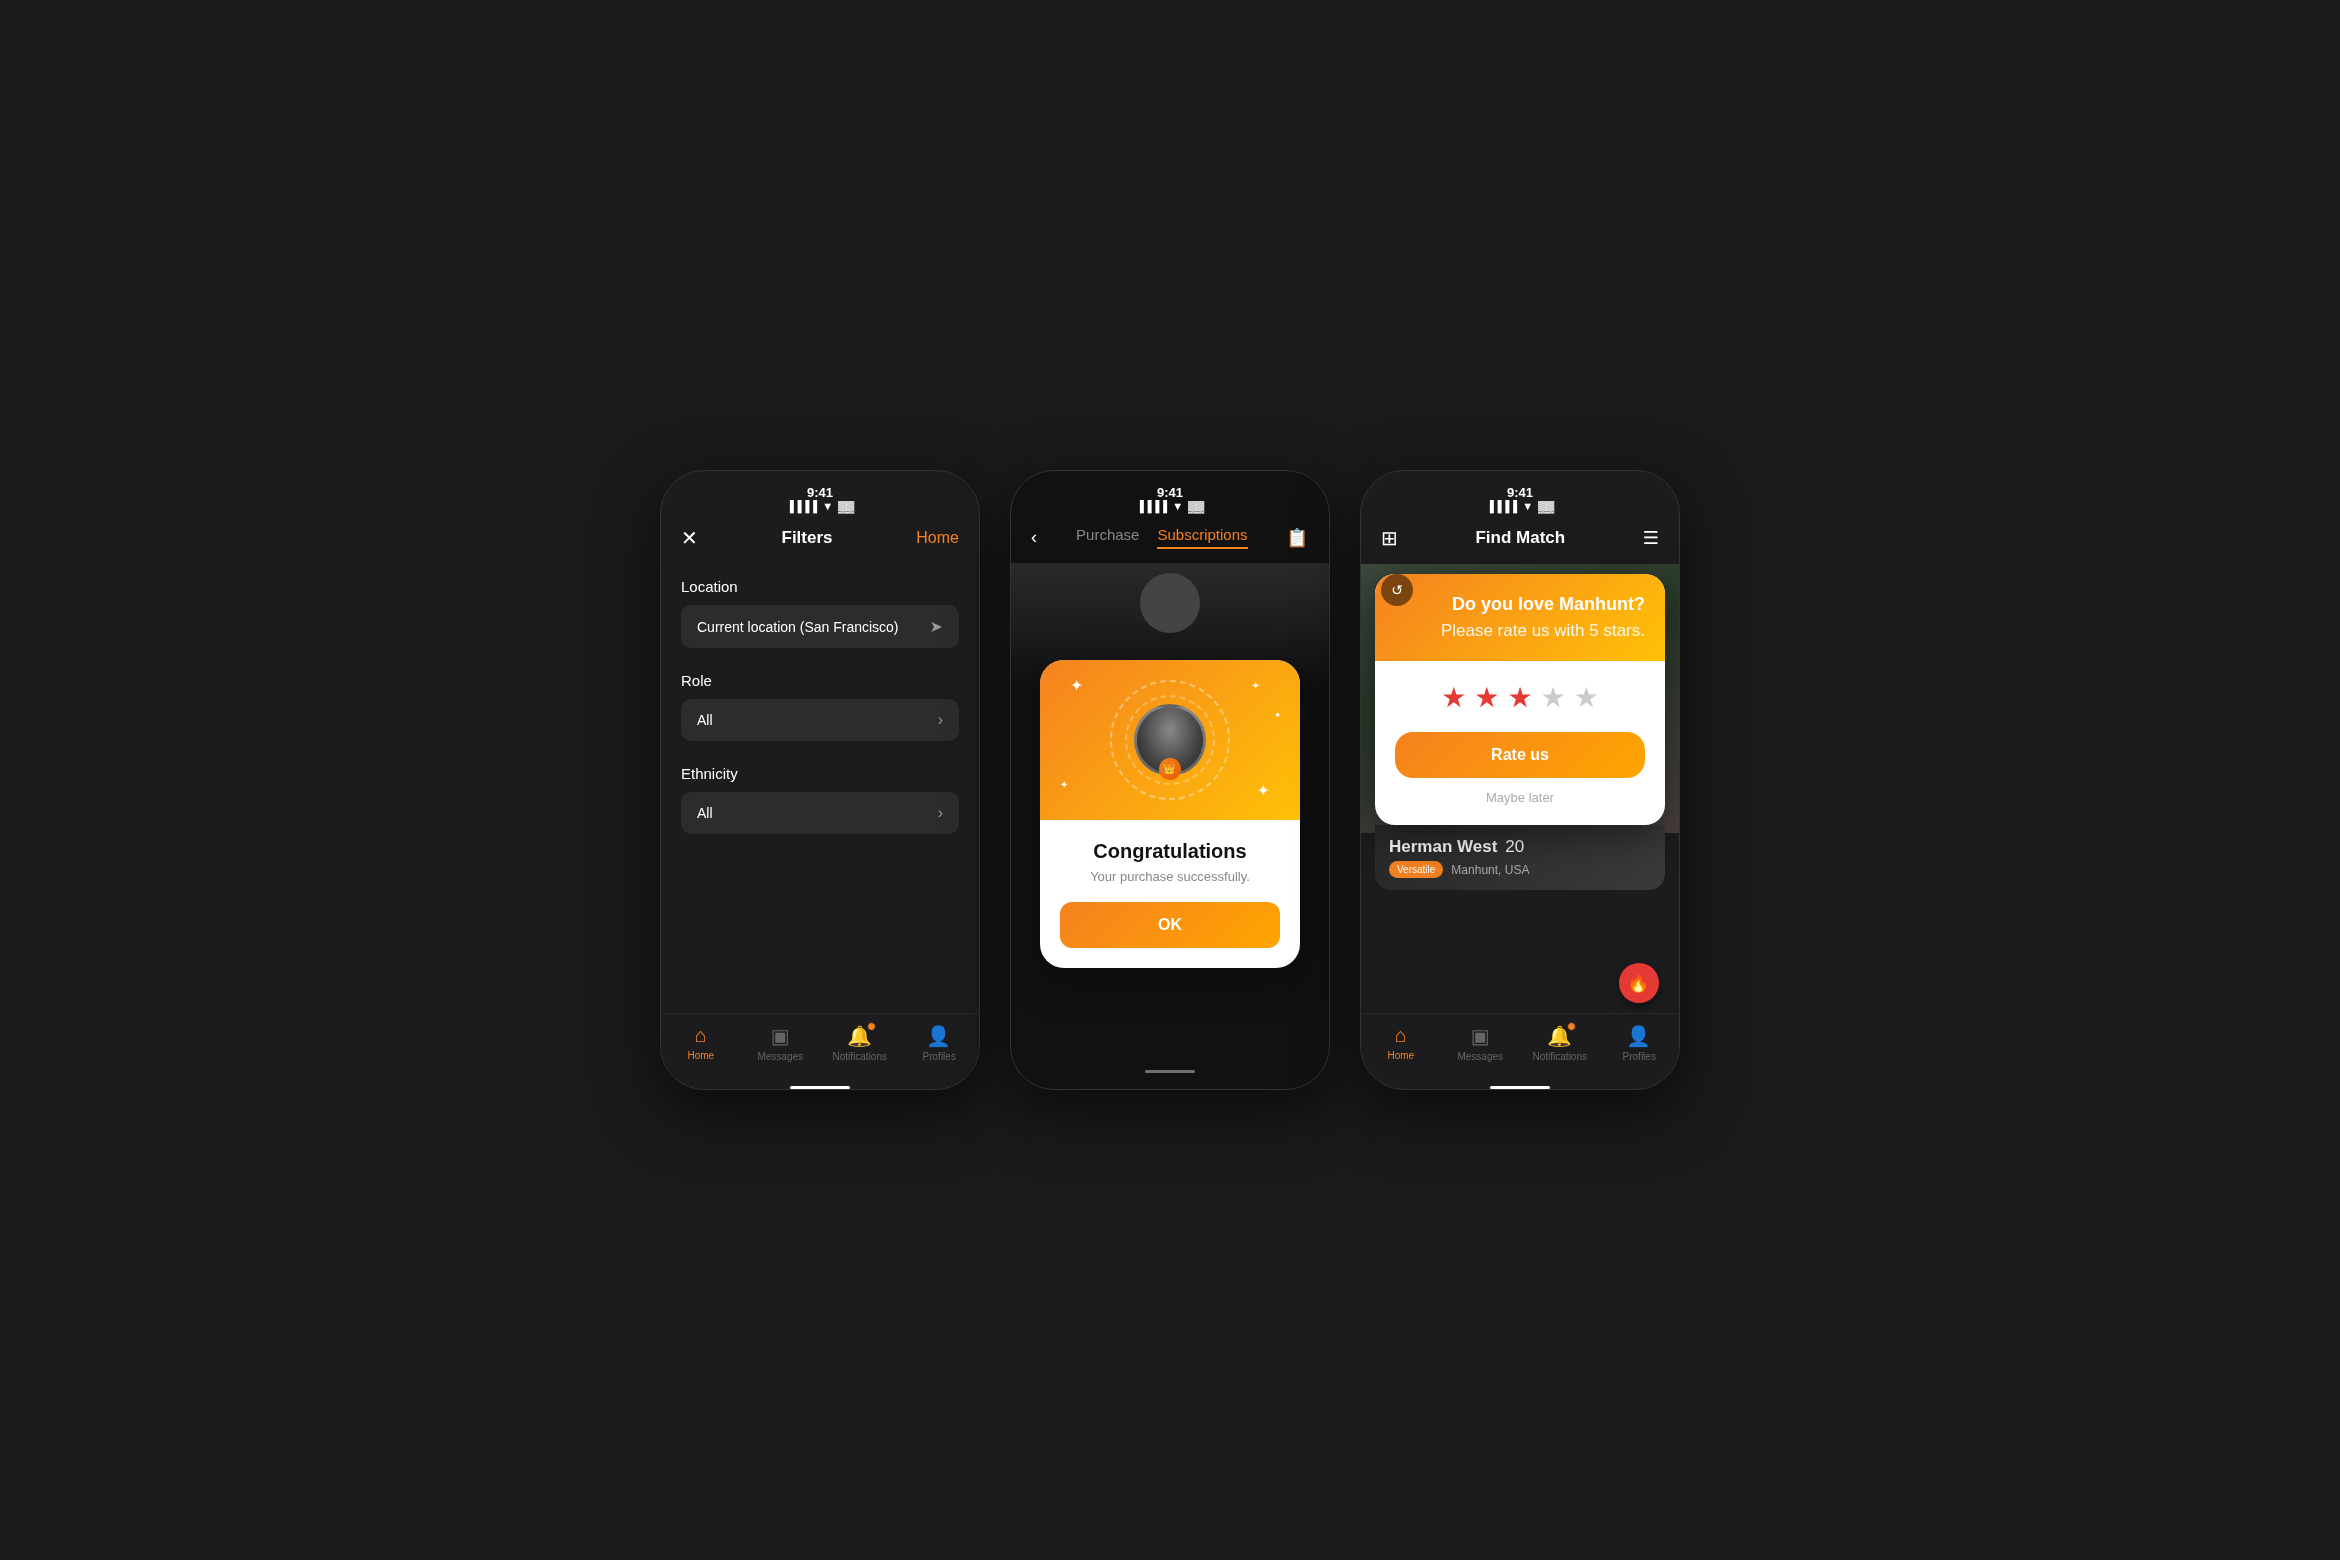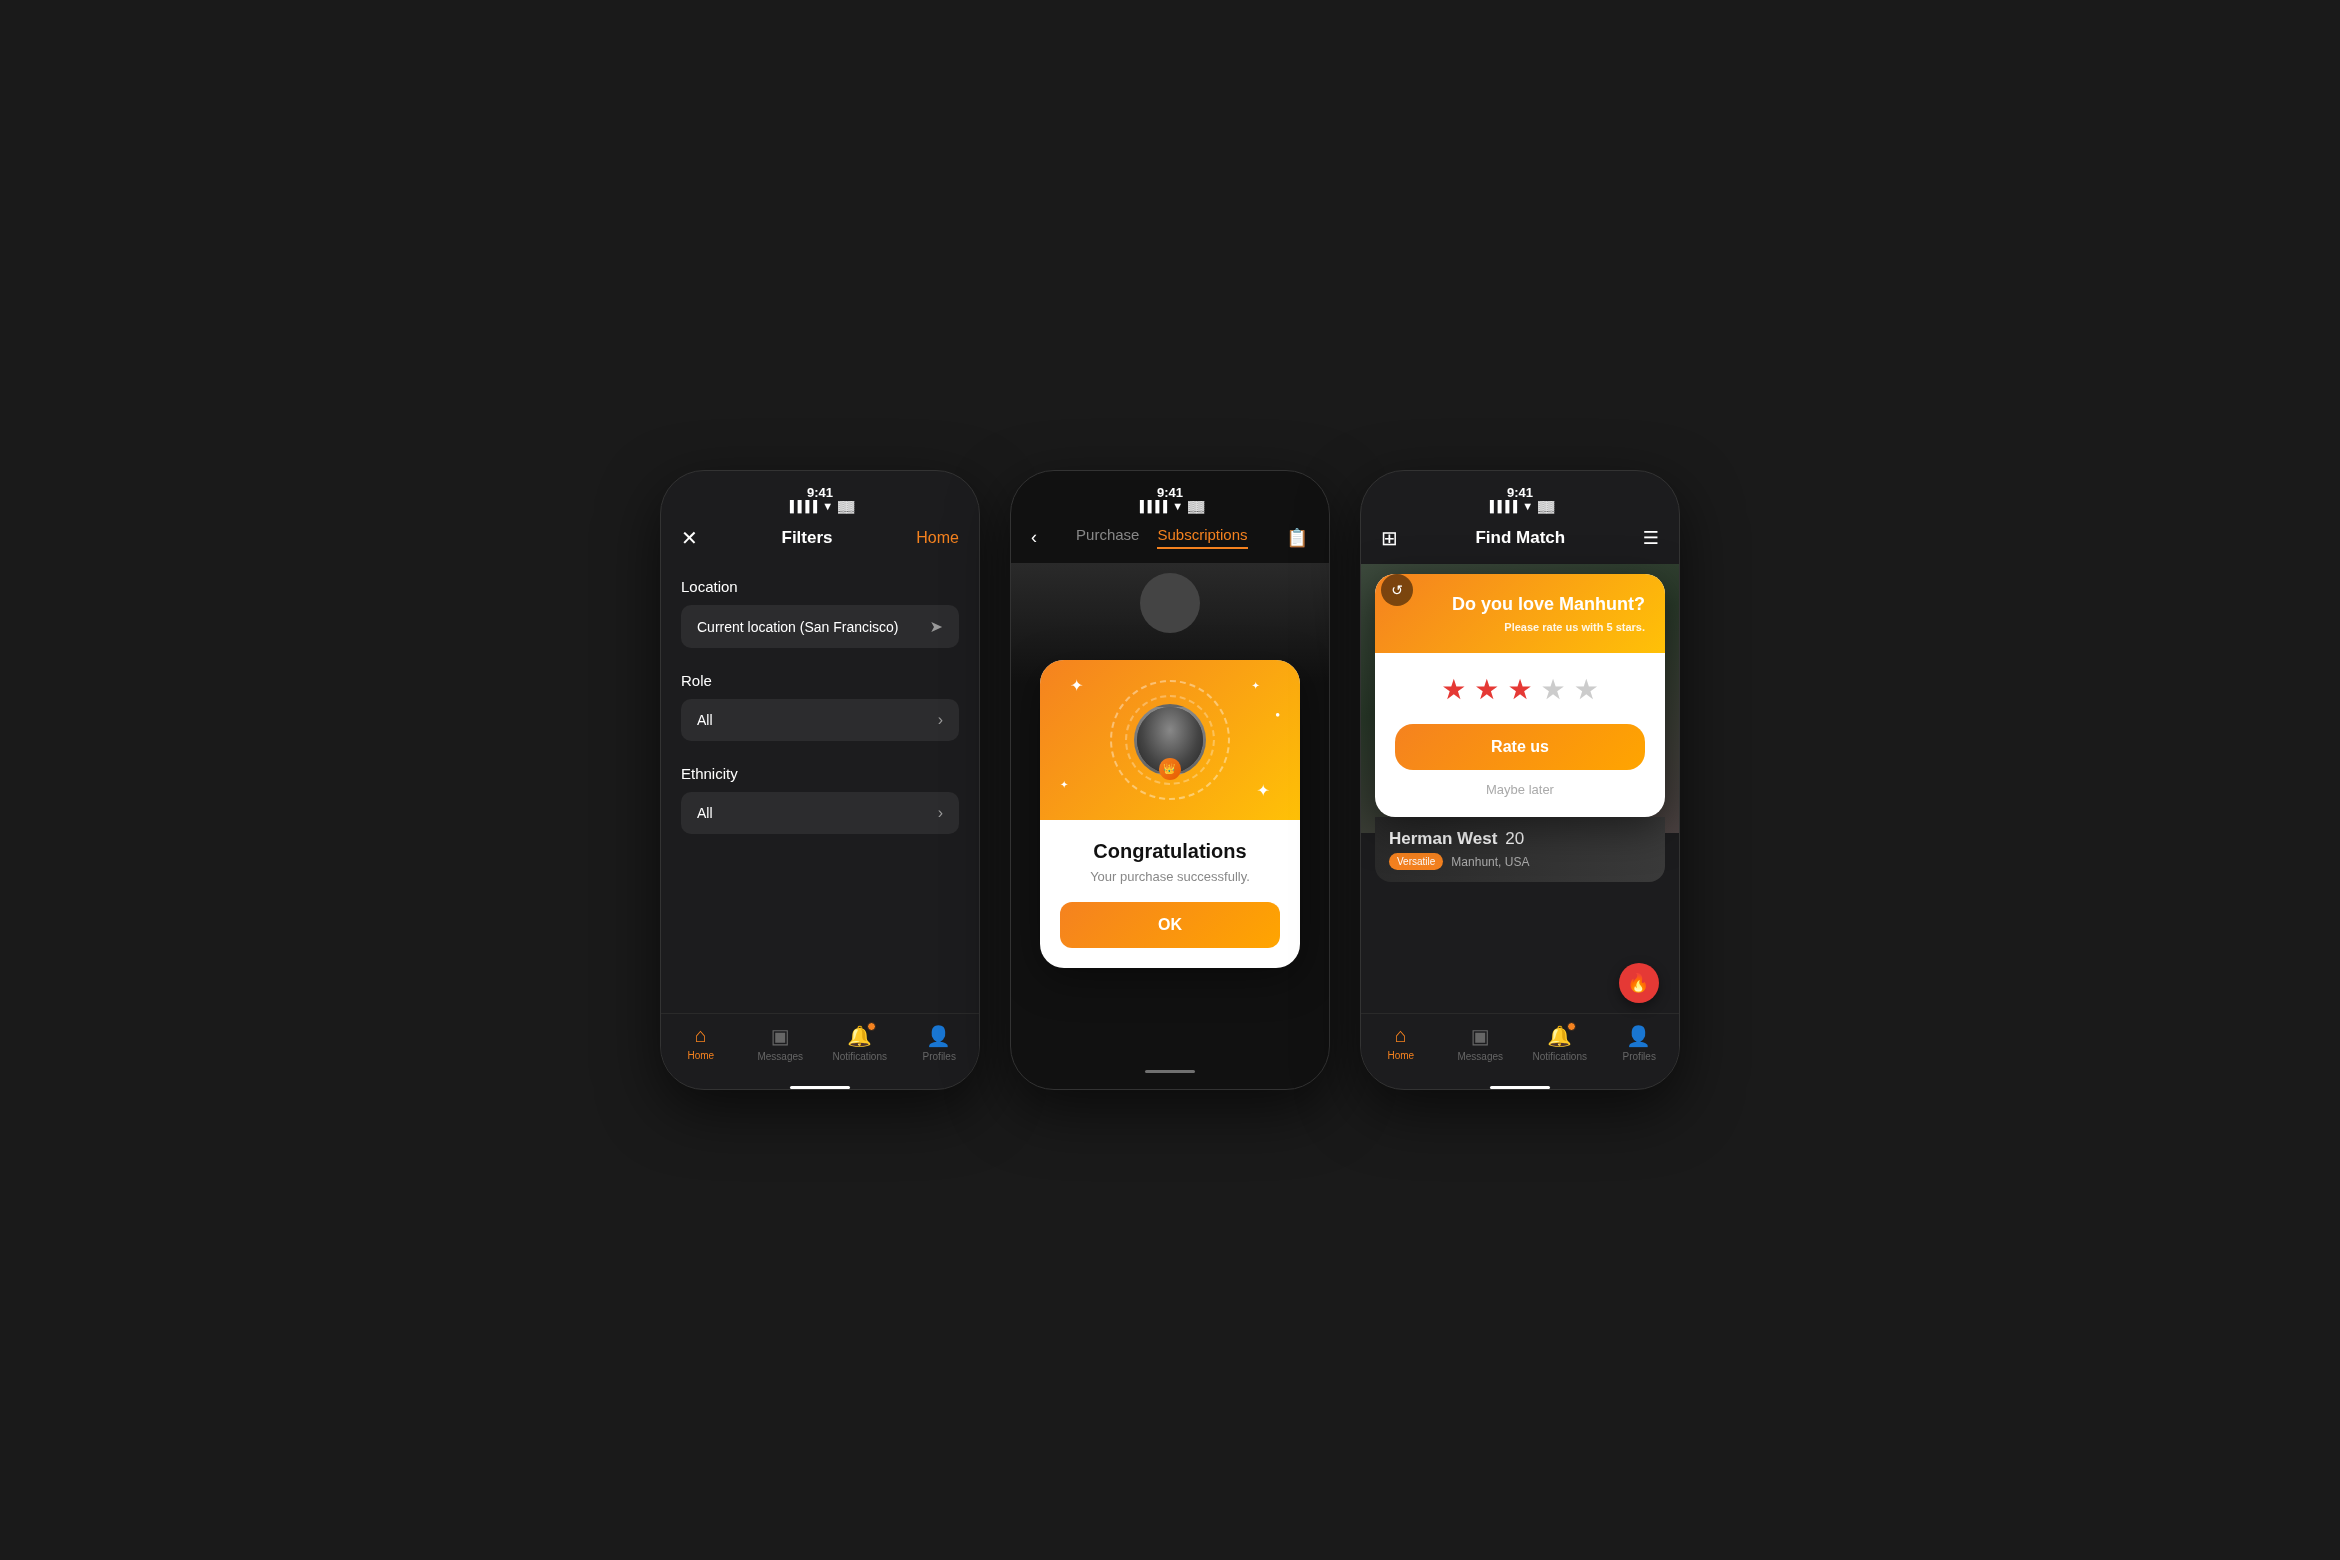--- a/index.html
+++ b/index.html
@@ -385,22 +385,21 @@
       text-align: right;
     }
     .rate-card-top-title {
       color: #fff;
       font-size: 18px;
       font-weight: 700;
       margin-bottom: 6px;
     }
     .rate-card-top-sub {
       color: rgba(255,255,255,0.9);
-      font-size: 11px;
-      font-weight: bold;
+      font-size: 17px;
     }
     .rate-card-body {
       padding: 20px;
       text-align: center;
     }
     .stars-row {
       display: flex;
       justify-content: center;
       gap: 8px;
       margin-bottom: 18px;

